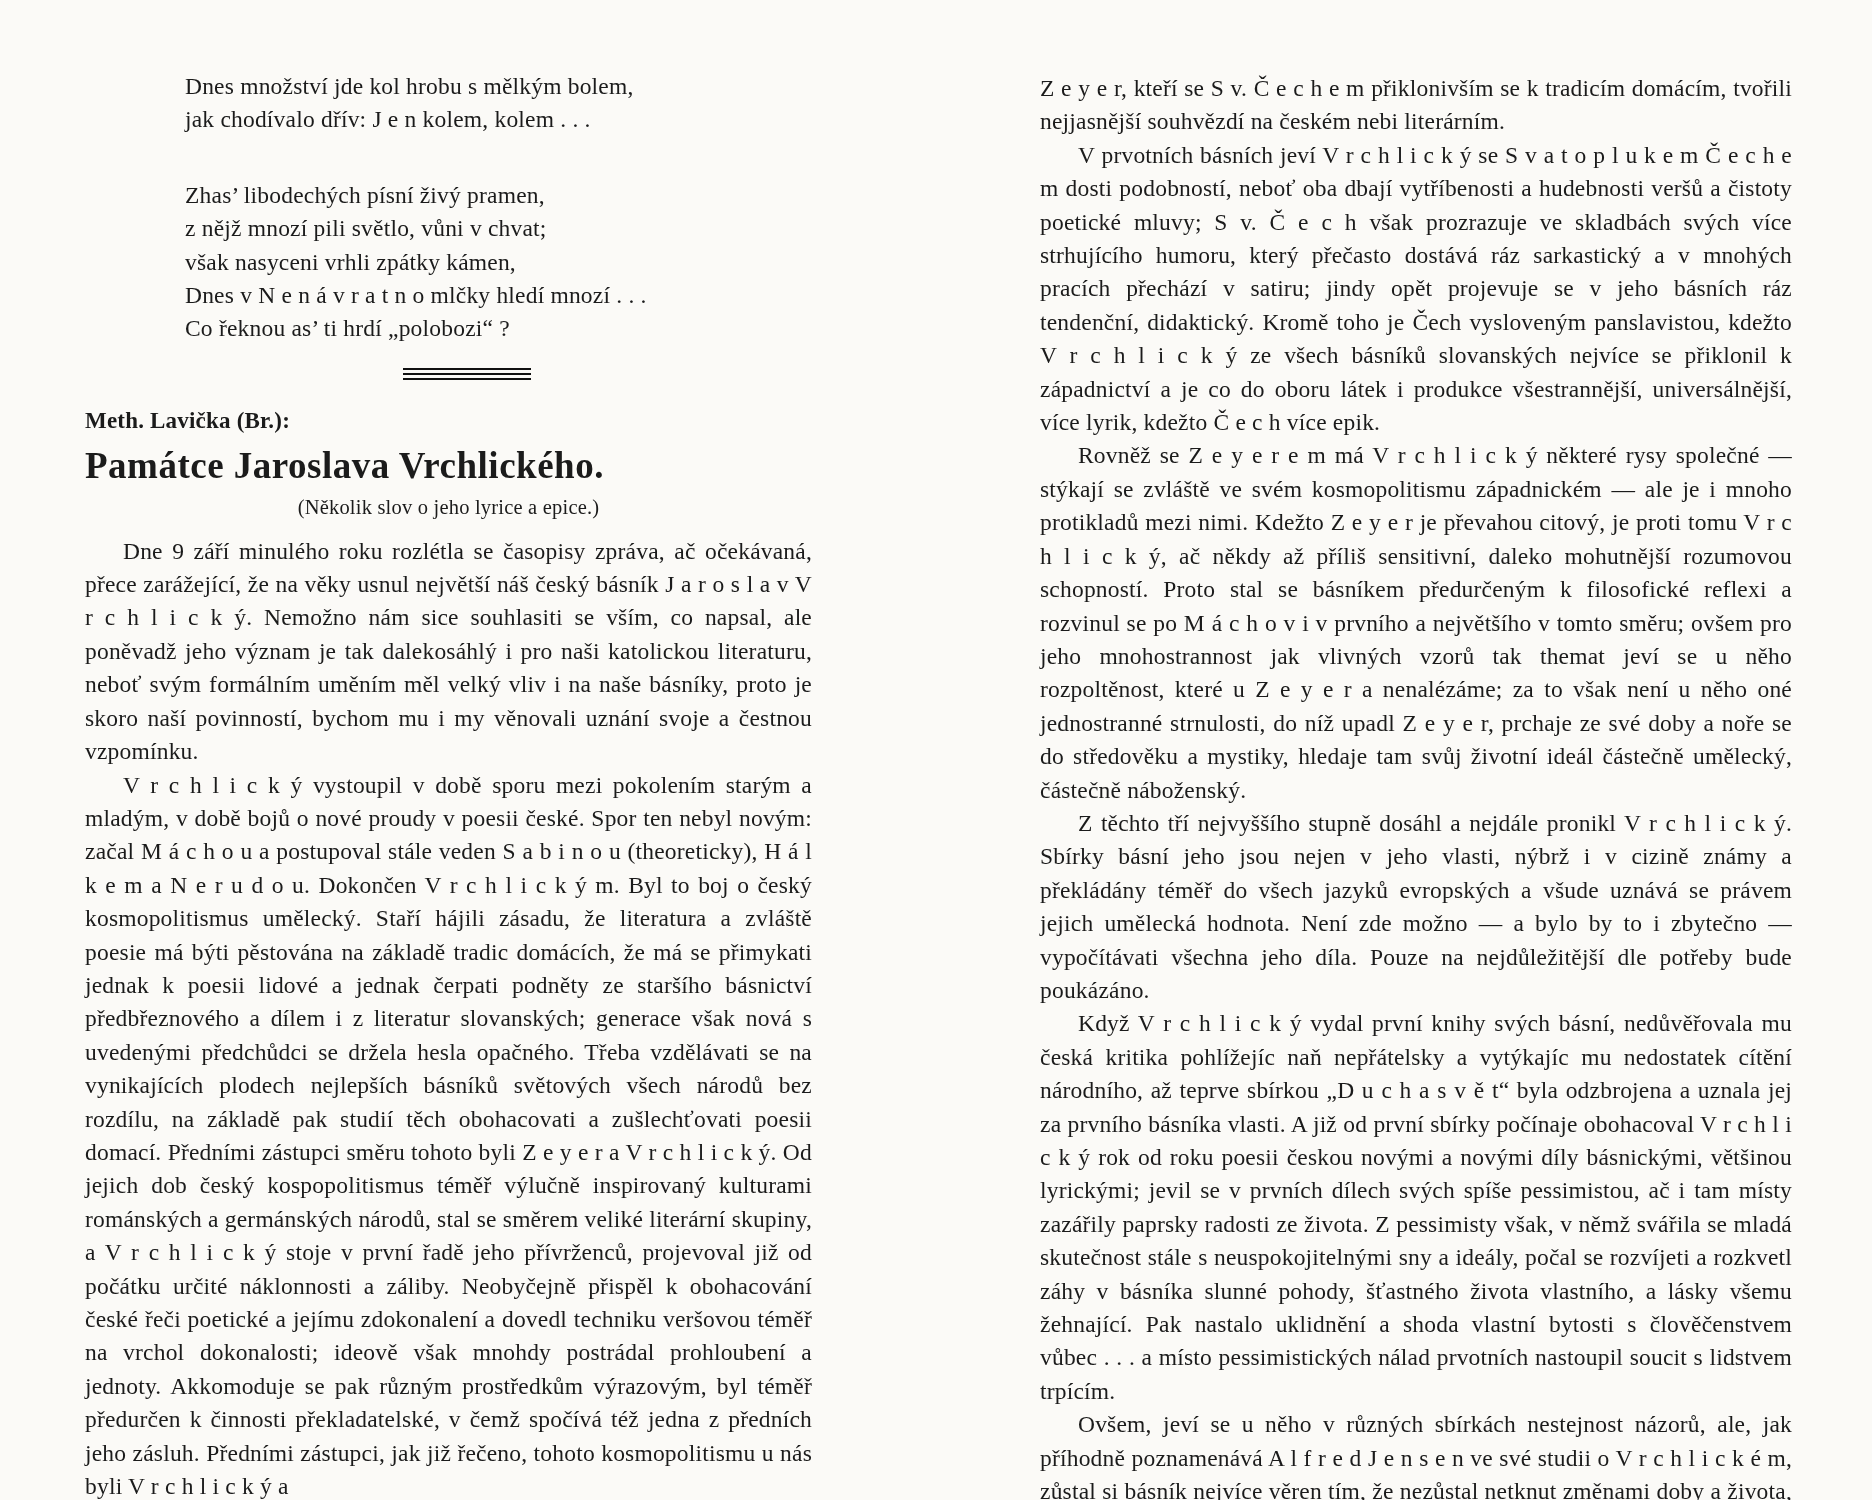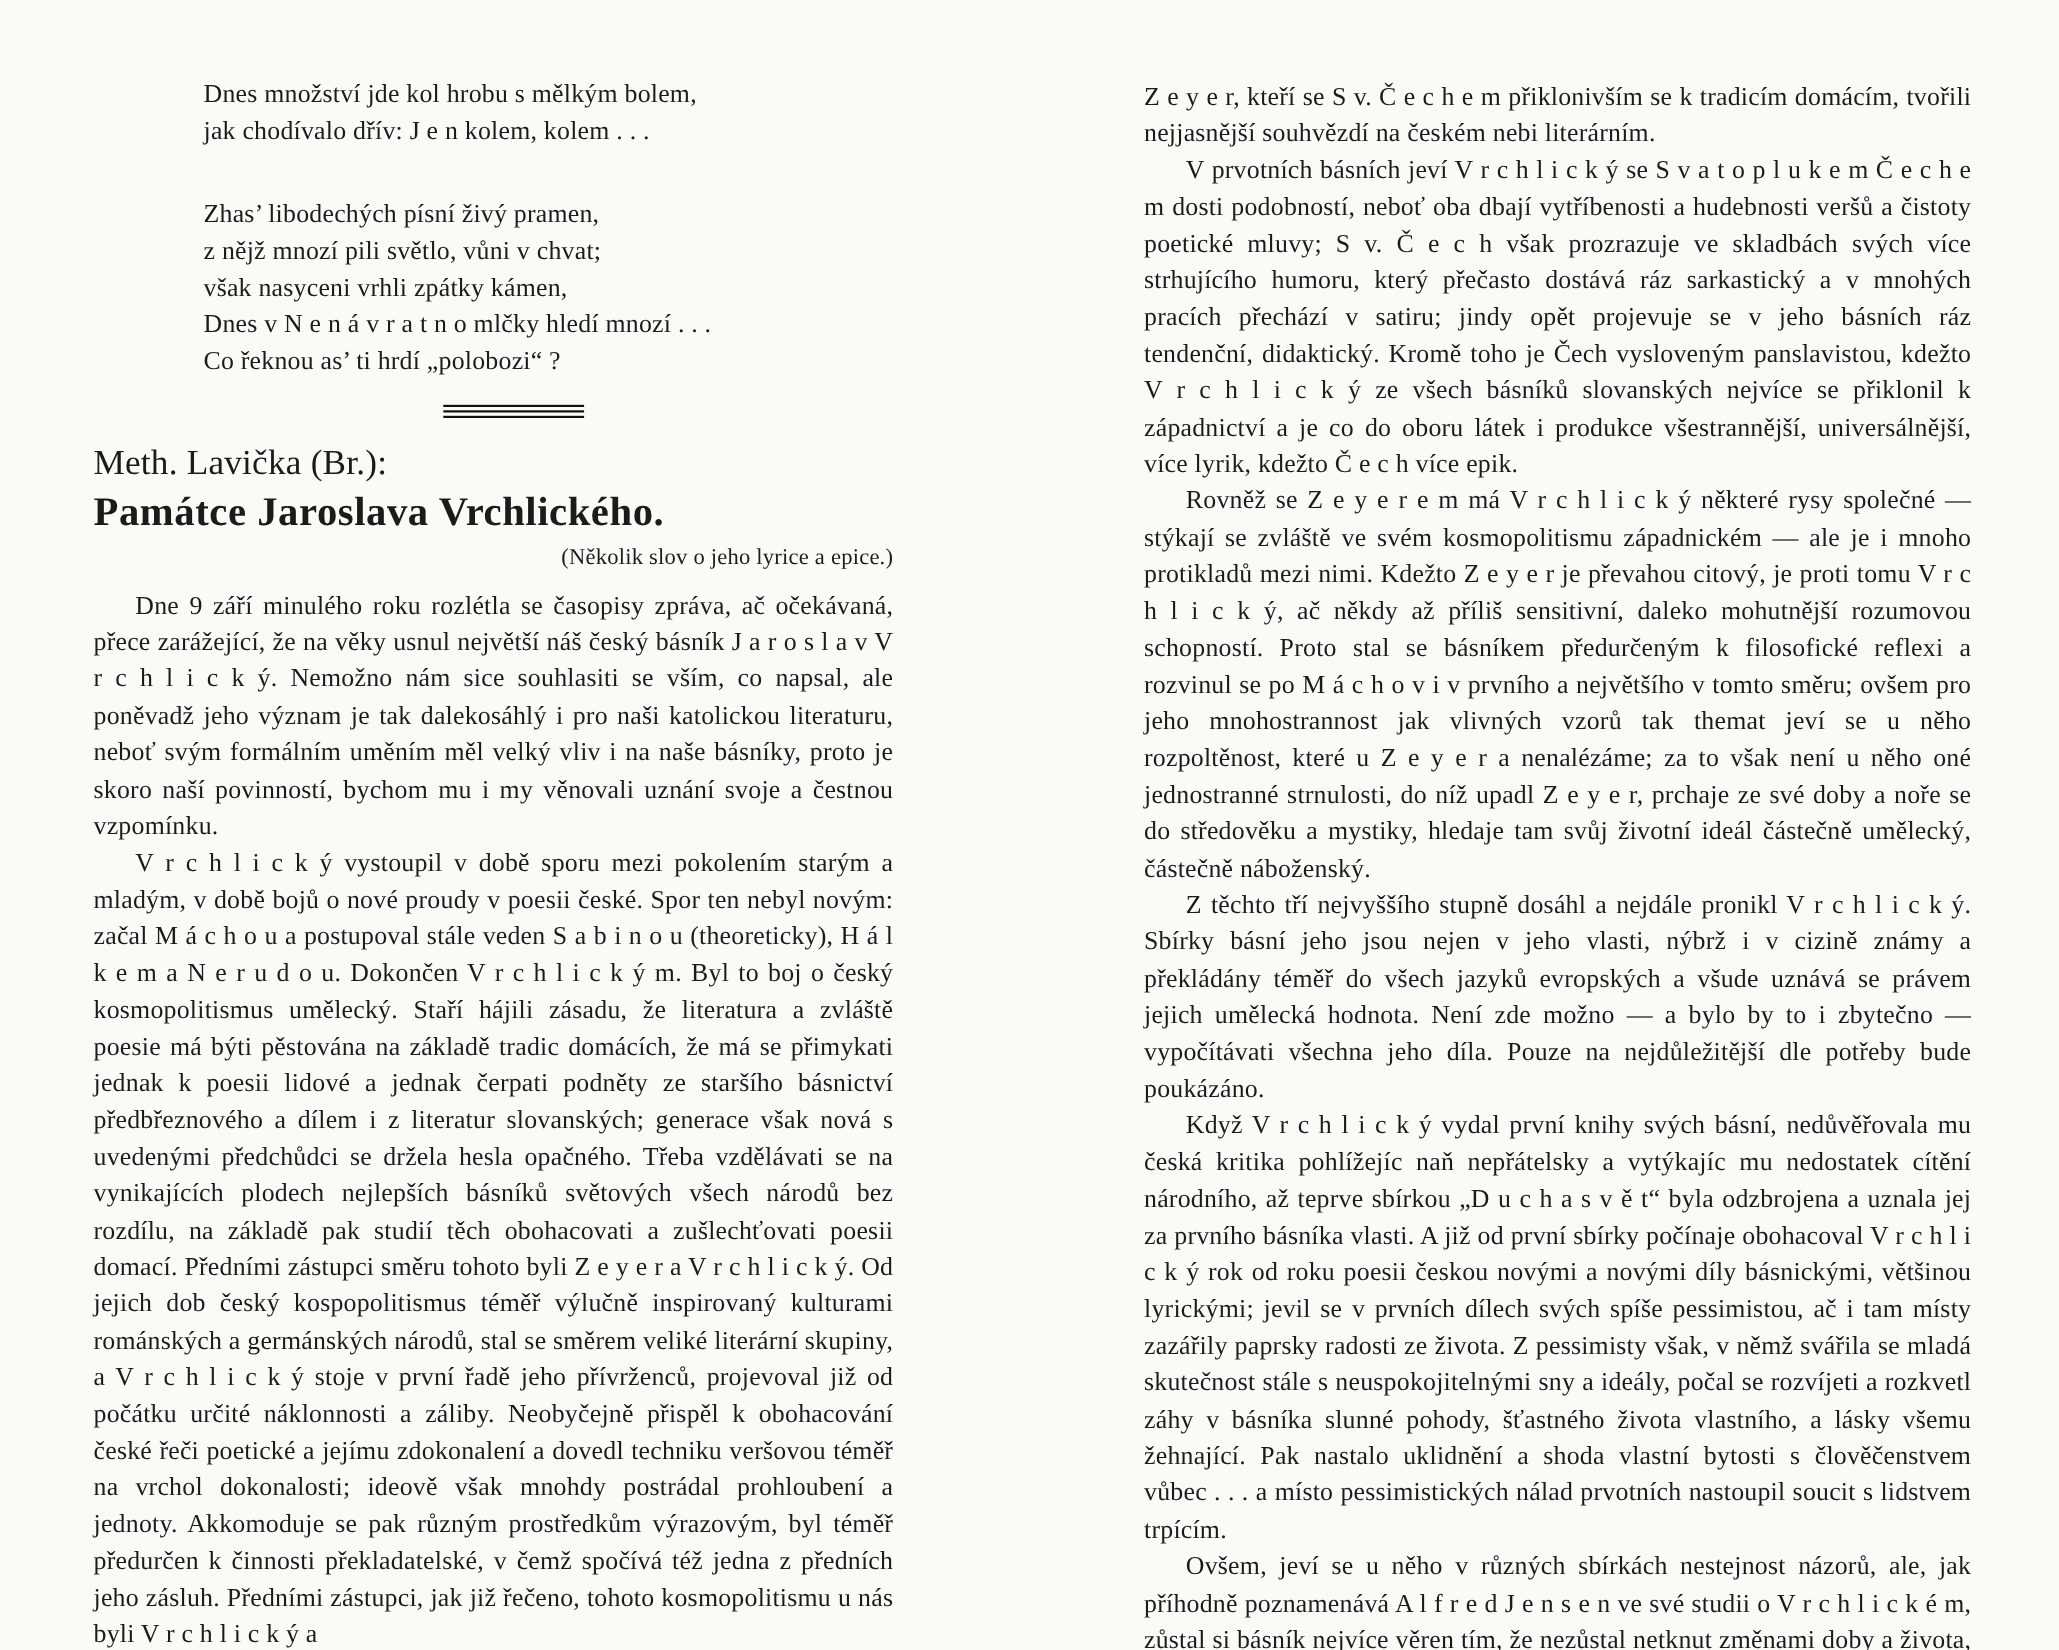--- a/index.html
+++ b/index.html
@@ -40,35 +40,36 @@
   .divider .rule {
     display: block;
     height: 2px;
     background: #111;
     margin-bottom: 3px;
   }
   .divider .rule:last-child { margin-bottom: 0; }
 
   .author-line {
     margin: 0 0 2px 0;
-    font-size: 32px;
+    font-size: 23px;
     text-align: left;
+    font-weight: bold;
   }
   .article-title {
     margin: 8px 0 4px 0;
     font-size: 37px;
     line-height: 42px;
     font-weight: bold;
     text-align: left;
     letter-spacing: 0.5px;
   }
   .article-subtitle {
     margin: 0 0 10px 0;
     font-size: 20.5px;
-    text-align: right;
+    text-align: center;
   }
 
   .body-par {
     margin: 0;
     text-align: justify;
   }
   .indent { text-indent: 38px; }
   .no-indent { text-indent: 0; }
 </style>
 </head>

